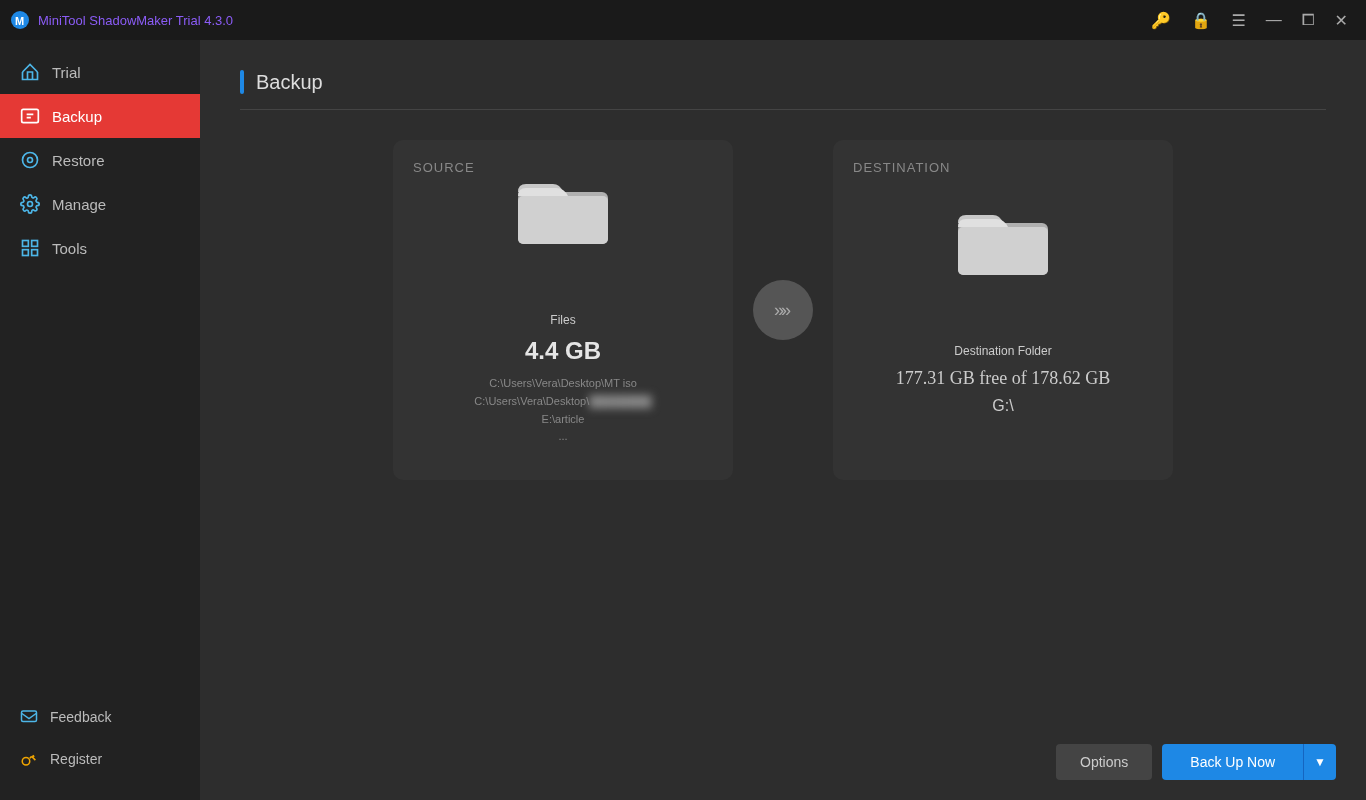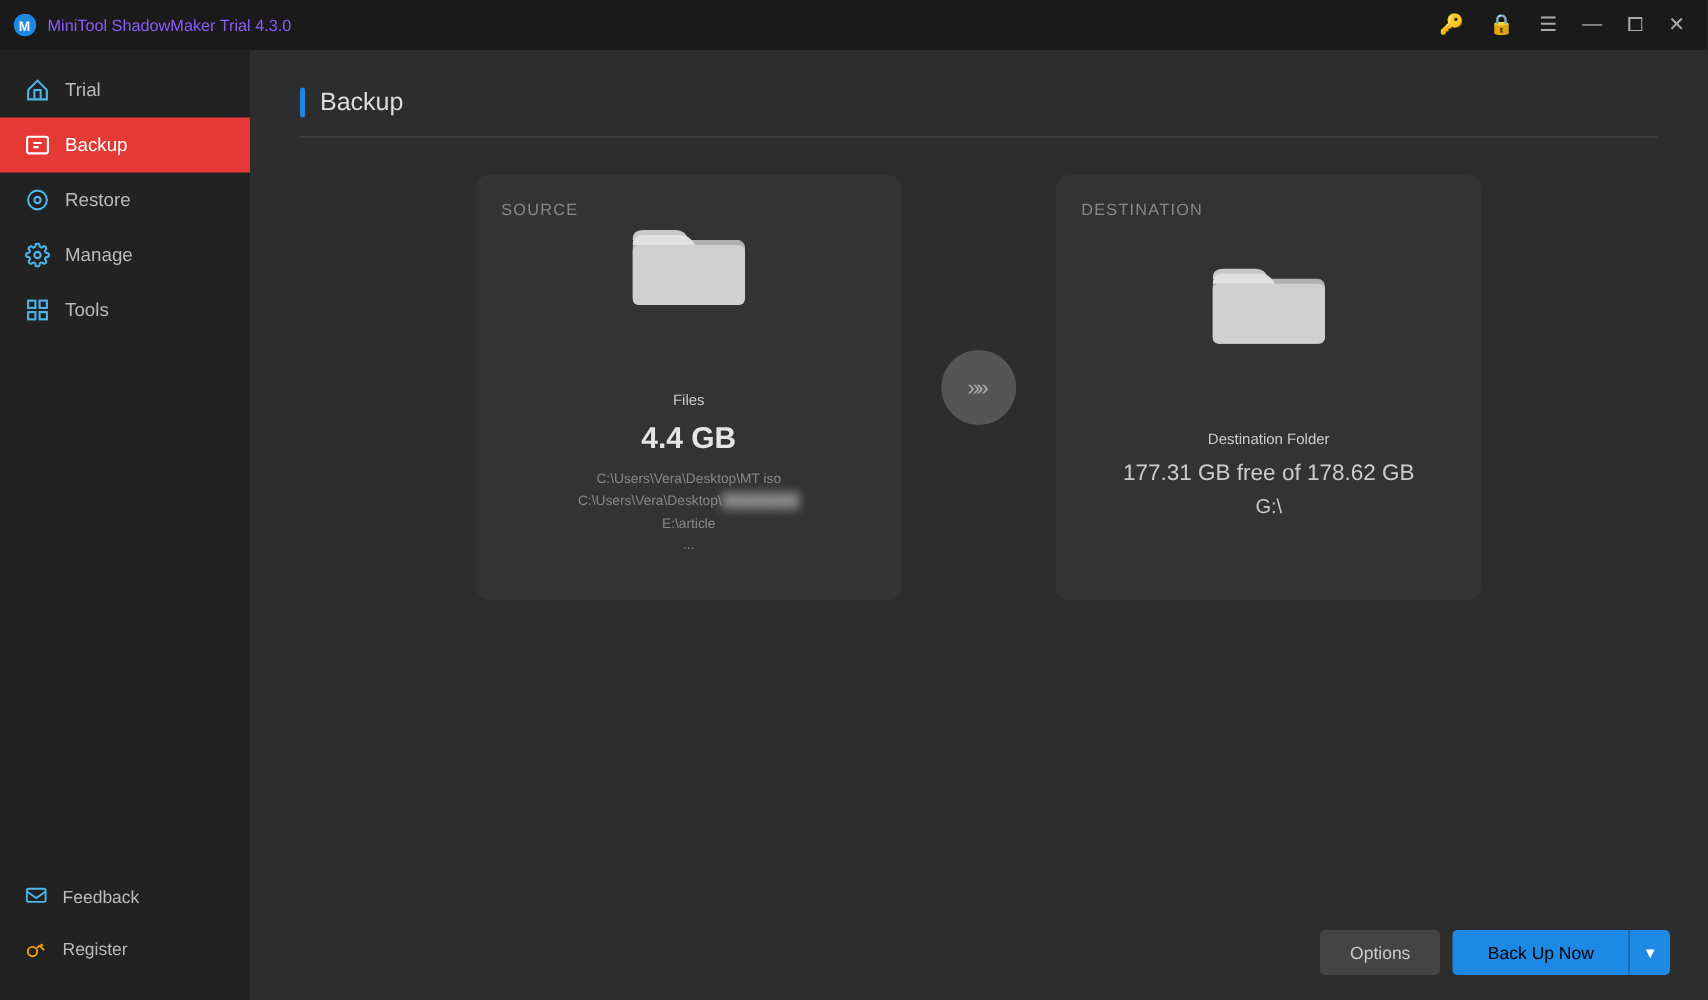--- a/index.html
+++ b/index.html
@@ -122,21 +122,21 @@
       font-size: 20px;
       color: #ddd;
       font-weight: 400;
     }
 
     
     #backup-area {
       display: flex;
       align-items: center;
       justify-content: center;
-      gap: 12px;
+      gap: 0;
       margin-top: 20px;
     }
 
     .backup-card {
       width: 340px;
       height: 340px;
       background: #333;
       border-radius: 10px;
       display: flex;
       flex-direction: column;
@@ -182,20 +182,21 @@
       font-size: 11px;
       color: #888;
       text-align: center;
       line-height: 1.6;
     }
 
     .card-dest-size {
       font-size: 18px;
       color: #ccc;
       margin-bottom: 8px;
+      font-family: Liberation Serif, serif;
     }
 
     .card-dest-path {
       font-size: 16px;
       color: #ccc;
     }
 
     
     #arrow-btn {
       width: 60px;
@@ -236,21 +237,21 @@
     }
 
     #backup-now-group {
       display: flex;
       align-items: stretch;
     }
 
     #backup-now-btn {
       padding: 10px 28px;
       background: #1e88e5;
-      color: #000000;
+      color: #ffffff;
       border: none;
       border-radius: 4px 0 0 4px;
       font-size: 14px;
       cursor: pointer;
       text-align: right;
     }
 
     #backup-now-dropdown {
       padding: 10px 10px;
       background: #1e88e5;

